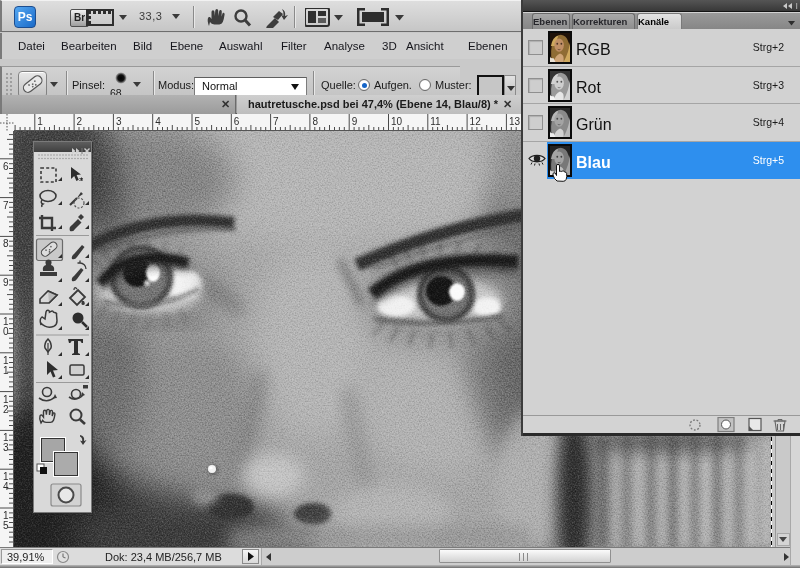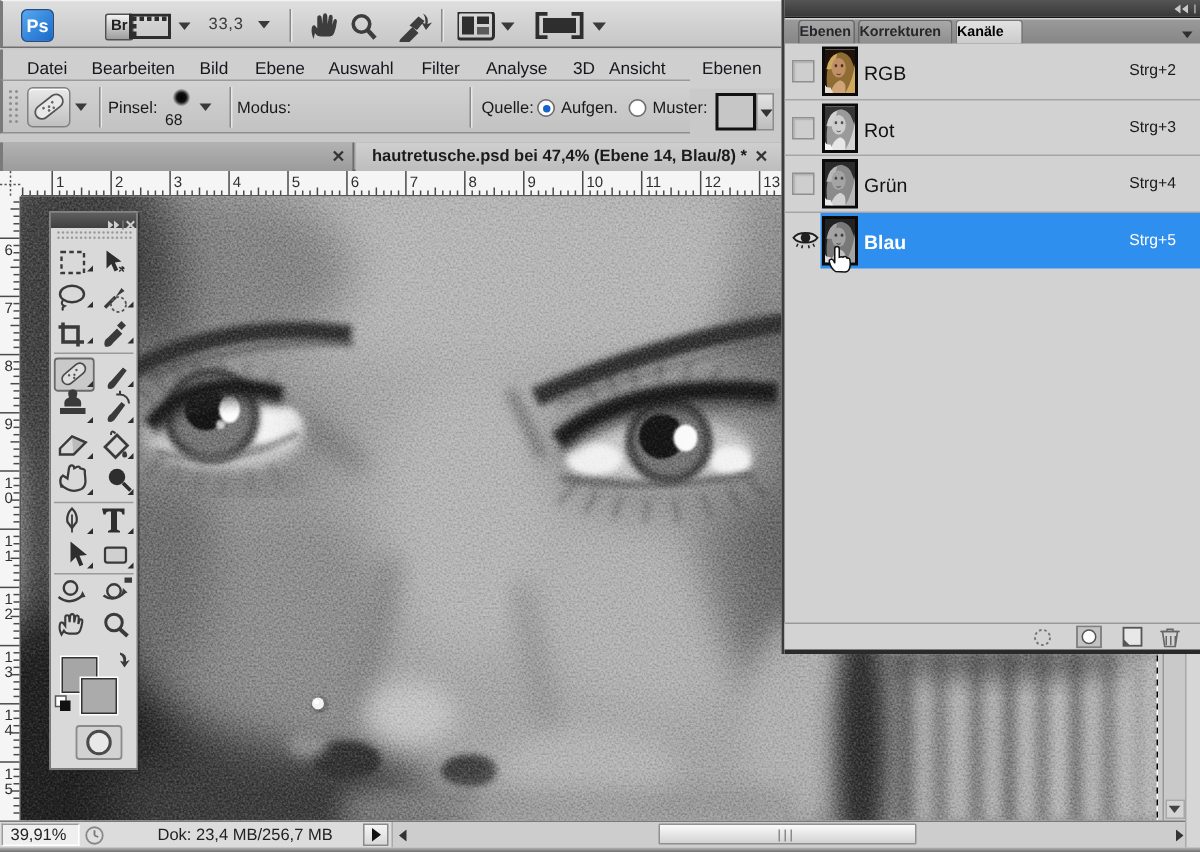--- a/index.html
+++ b/index.html
@@ -15,21 +15,21 @@
 #brbtn{left:68px;top:8px;width:19px;height:18px;border-radius:2px;
 background:linear-gradient(#f2f2f2,#9e9e9e);border:1px solid #505050;
 color:#222;font-weight:bold;font-size:10px;text-align:center;line-height:16px}
 .sep-v{width:1px;background:#8a8a8a;box-shadow:1px 0 0 #e8e8e8}
 #zoomtxt{left:137px;top:9px;font-size:11px;color:#3c3c3c;letter-spacing:.5px}
 .dd{width:0;height:0;border-left:4px solid transparent;border-right:4px solid transparent;border-top:5px solid #3a3a3a}
 
 #menubar{left:0;top:33px;width:521px;height:26px;background:#cfcfcf;border-left:2px solid #7a7a7a}
 #menubar span{position:absolute;top:7px;font-size:11.5px;color:#16161c}
 
-#optbar{left:0;top:53px;width:460px;height:36px;background:linear-gradient(#d2d2d2,#c2c2c2);
+#optbar{left:0;top:66px;width:460px;height:36px;background:linear-gradient(#d2d2d2,#c2c2c2);
 border-top:1px solid #9a9a9a;border-bottom:1px solid #8f8f8f;border-left:2px solid #7a7a7a}
 #optbar .lbl{position:absolute;font-size:11px;color:#1a1a1a;top:12px}
 #toolwell{left:16px;top:4px;width:29px;height:27px;border-radius:4px;
 background:linear-gradient(#e9e9e9,#c0c0c0);border:1px solid #828282;box-shadow:inset 0 1px 0 #fff}
 #modussel{left:192px;top:10px;width:113px;height:19px;background:#fff;
 border:1px solid #7c7c7c;border-top-color:#5e5e5e;font-size:11px;color:#111;
 line-height:17px;padding-left:7px}
 .radio{position:absolute;width:12px;height:12px;border-radius:50%;top:12px;
 background:radial-gradient(#fff 55%,#d0d0d0);border:1px solid #6a6a6a}
 .radio.sel::after{content:"";position:absolute;left:2.5px;top:2.5px;width:5px;height:5px;border-radius:50%;background:#1565c8}
@@ -60,21 +60,21 @@
 
 #panel{left:521px;top:0;width:279px;height:436px;background:#d2d2d2;border-left:2px solid #3c3c3c;z-index:6}
 #phead{position:absolute;left:0;top:0;width:277px;height:12px;background:linear-gradient(#555,#383838);border-bottom:1px solid #141414}
 #ptabs{position:absolute;left:0;top:13px;width:277px;height:16px;background:linear-gradient(#9a9a9a,#868686)}
 .ptab{position:absolute;top:0;height:16px;font-size:9.5px;font-weight:bold;
 border-radius:3px 3px 0 0;border:1px solid #6a6a6a;border-bottom:none;line-height:15px}
 #prows{position:absolute;left:0;top:29px;width:277px}
 .prow{position:absolute;left:0;width:277px;height:37.5px;border-bottom:1px solid #a5a5a5}
 .eyebox{position:absolute;left:5px;top:11px;width:15px;height:15px;border:1px solid #8f8f8f;background:#cecece;box-shadow:inset 1px 1px 1px rgba(0,0,0,.15)}
 .thumb{position:absolute;left:25px;top:2px;width:24px;height:33px;border:2px solid #0a0a0a}
-.chname{position:absolute;left:53px;top:12px;font-size:13px;color:#111}
+.chname{position:absolute;left:53px;top:12px;font-size:16px;color:#111}
 .chkey{position:absolute;right:16px;top:12px;font-size:10.5px;color:#1a1a1a}
 #pfoot{position:absolute;left:0;top:415px;width:277px;height:21px;background:#d3d3d3;border-top:1px solid #999;border-bottom:3px solid #2a2a2a}
 </style></head>
 <body>
 <div id="app">
 
 <div class="abs" id="appbar">
  <div class="abs" id="pslogo">Ps</div>
  <div class="abs" id="brbtn">Br</div>
  <svg class="abs" style="left:84px;top:8px" width="42" height="17">
@@ -167,20 +167,21 @@
             <stop offset="55%" stop-color="#111"></stop>
             <stop offset="100%" stop-color="#c2c2c2"></stop>
           </radialGradient>
         </defs>
         <circle cx="11" cy="8" r="5.8" fill="url(#bdot)"></circle>
       </svg>
  <div class="abs" style="left:108px;top:20px;width:22px;font-size:10.5px;color:#1a1a1a">68</div>
  <div class="abs dd" style="left:131px;top:15px"></div>
  <div class="abs sep-v" style="left:151px;top:4px;height:27px"></div>
  <div class="lbl" style="left:156px">Modus:</div>
+ <div class="abs" id="modussel">Normal<span style="position:absolute;right:7px;top:6px;width:0;height:0;border-left:4.5px solid transparent;border-right:4.5px solid transparent;border-top:6px solid #111"></span></div>
  <div class="abs sep-v" style="left:311px;top:4px;height:27px"></div>
  <div class="lbl" style="left:319px">Quelle:</div>
  <div class="radio sel abs" style="left:356px"></div>
  <div class="lbl" style="left:372px">Aufgen.</div>
  <div class="radio abs" style="left:417px"></div>
  <div class="lbl" style="left:433px">Muster:</div>
  <div class="abs" id="patwell"></div>
  <div class="abs" id="patdrop">
         <span style="position:absolute;left:2px;top:10px;width:0;height:0;border-left:4px solid transparent;border-right:4px solid transparent;border-top:5px solid #333"></span>
       </div>

